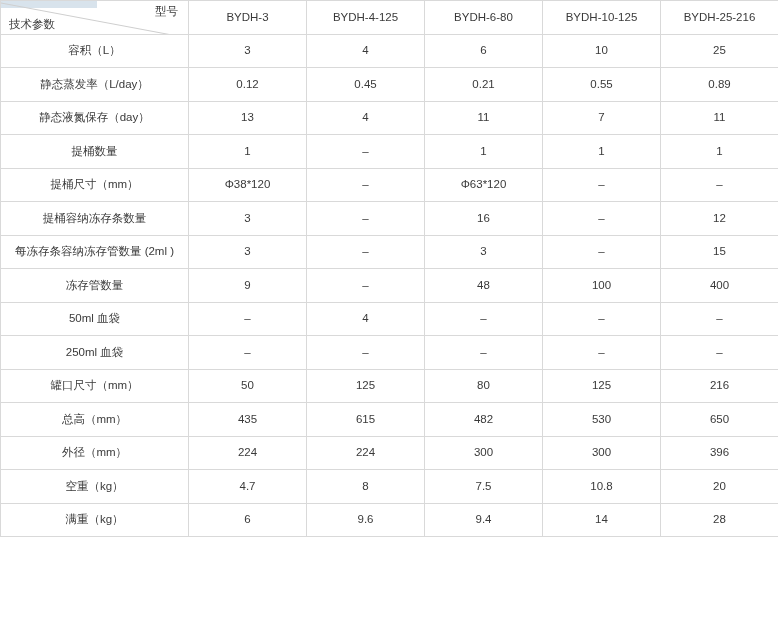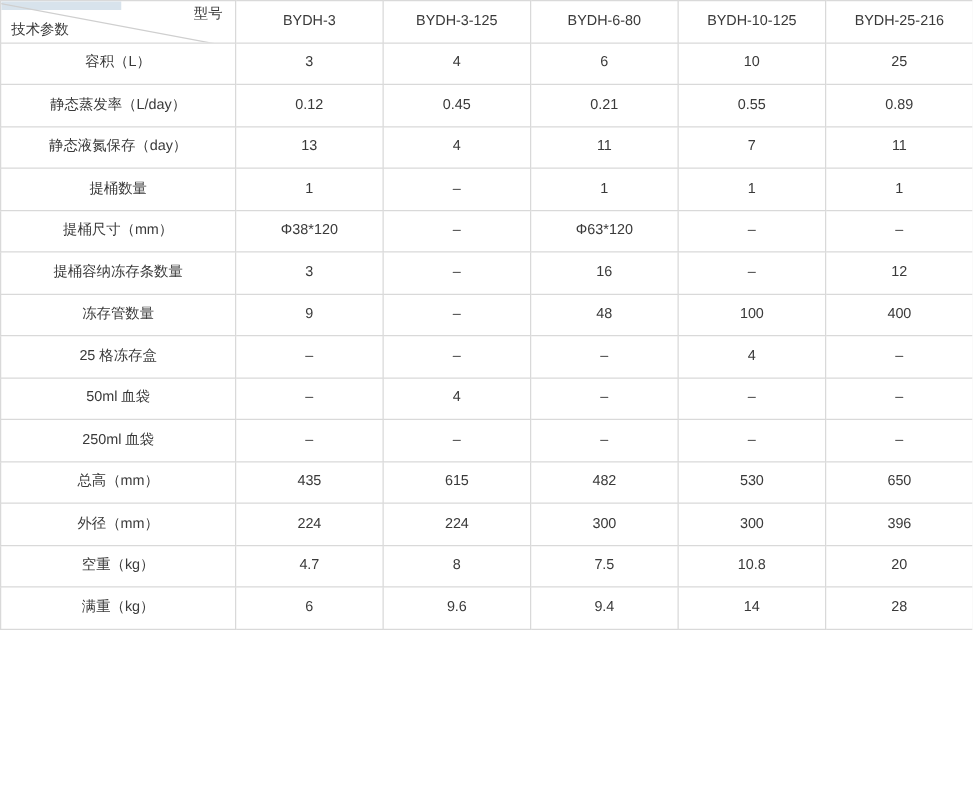--- a/index.html
+++ b/index.html
@@ -119,21 +119,21 @@
         <tr>
           <td class="corner">
             <div class="diag">
               <div class="corner-accent" style="background: rgb(216, 227, 236);"></div>
               <div class="diag-line"></div>
             </div>
             <span class="lbl-model">型号</span>
             <span class="lbl-param">技术参数</span>
           </td>
           <td class="head">BYDH-3</td>
-          <td class="head">BYDH-3-125</td>
+          <td class="head">BYDH-4-125</td>
           <td class="head">BYDH-6-80</td>
           <td class="head">BYDH-10-125</td>
           <td class="head">BYDH-25-216</td>
         </tr>
         <tr>
           <td class="rowlabel">容积（L）</td>
           <td>3</td>
           <td>4</td>
           <td>6</td>
           <td>10</td>
@@ -173,50 +173,58 @@
         </tr>
         <tr>
           <td class="rowlabel">提桶容纳冻存条数量</td>
           <td>3</td>
           <td class="dash">–</td>
           <td>16</td>
           <td class="dash">–</td>
           <td>12</td>
         </tr>
         <tr>
+          <td class="rowlabel">每冻存条容纳冻存管数量 (2ml )</td>
+          <td>3</td>
+          <td class="dash">–</td>
+          <td>3</td>
+          <td class="dash">–</td>
+          <td>15</td>
+        </tr>
+        <tr>
           <td class="rowlabel">冻存管数量</td>
           <td>9</td>
           <td class="dash">–</td>
           <td>48</td>
           <td>100</td>
           <td>400</td>
         </tr>
         <tr>
-          <td class="rowlabel">25 格冻存盒</td>
-          <td class="dash">–</td>
-          <td class="dash">–</td>
+          <td class="rowlabel">50ml 血袋</td>
           <td class="dash">–</td>
           <td>4</td>
           <td class="dash">–</td>
-        </tr>
-        <tr>
-          <td class="rowlabel">50ml 血袋</td>
-          <td class="dash">–</td>
-          <td>4</td>
-          <td class="dash">–</td>
           <td class="dash">–</td>
           <td class="dash">–</td>
         </tr>
         <tr>
           <td class="rowlabel">250ml 血袋</td>
           <td class="dash">–</td>
           <td class="dash">–</td>
           <td class="dash">–</td>
           <td class="dash">–</td>
           <td class="dash">–</td>
+        </tr>
+        <tr>
+          <td class="rowlabel">罐口尺寸（mm）</td>
+          <td>50</td>
+          <td>125</td>
+          <td>80</td>
+          <td>125</td>
+          <td>216</td>
         </tr>
         <tr>
           <td class="rowlabel">总高（mm）</td>
           <td>435</td>
           <td>615</td>
           <td>482</td>
           <td>530</td>
           <td>650</td>
         </tr>
         <tr>

